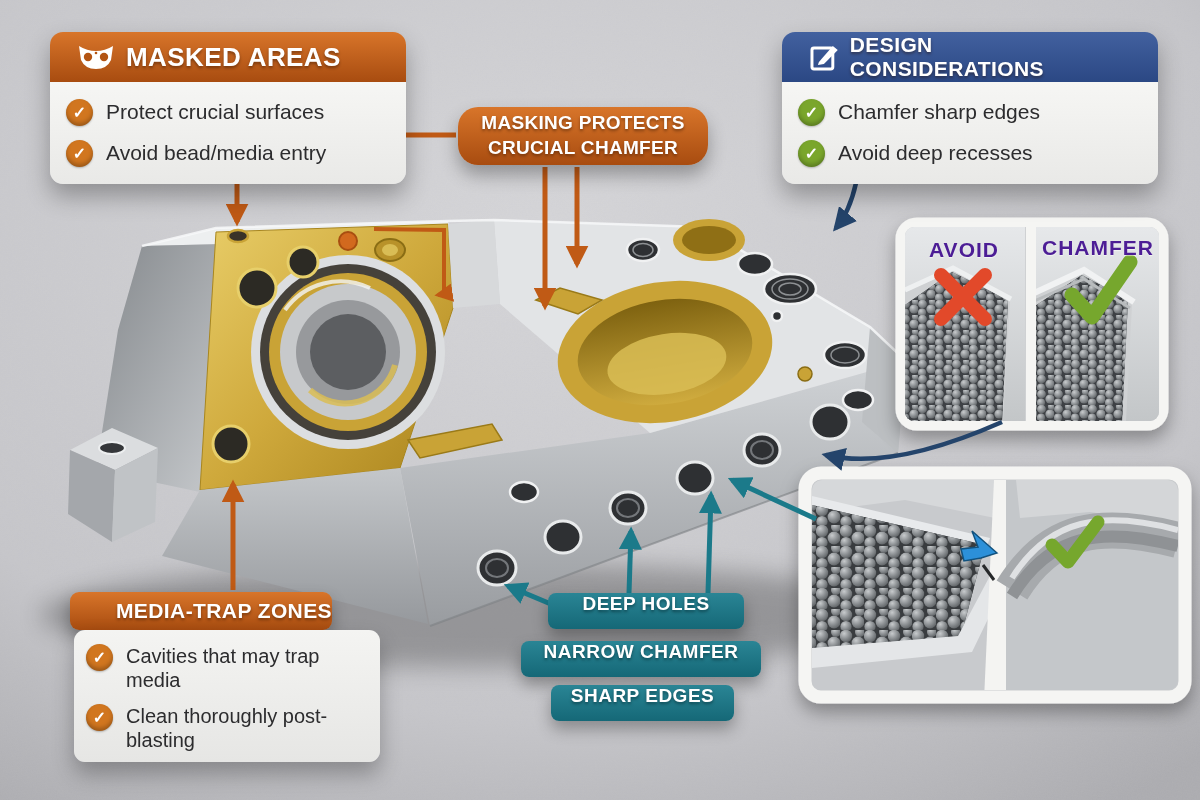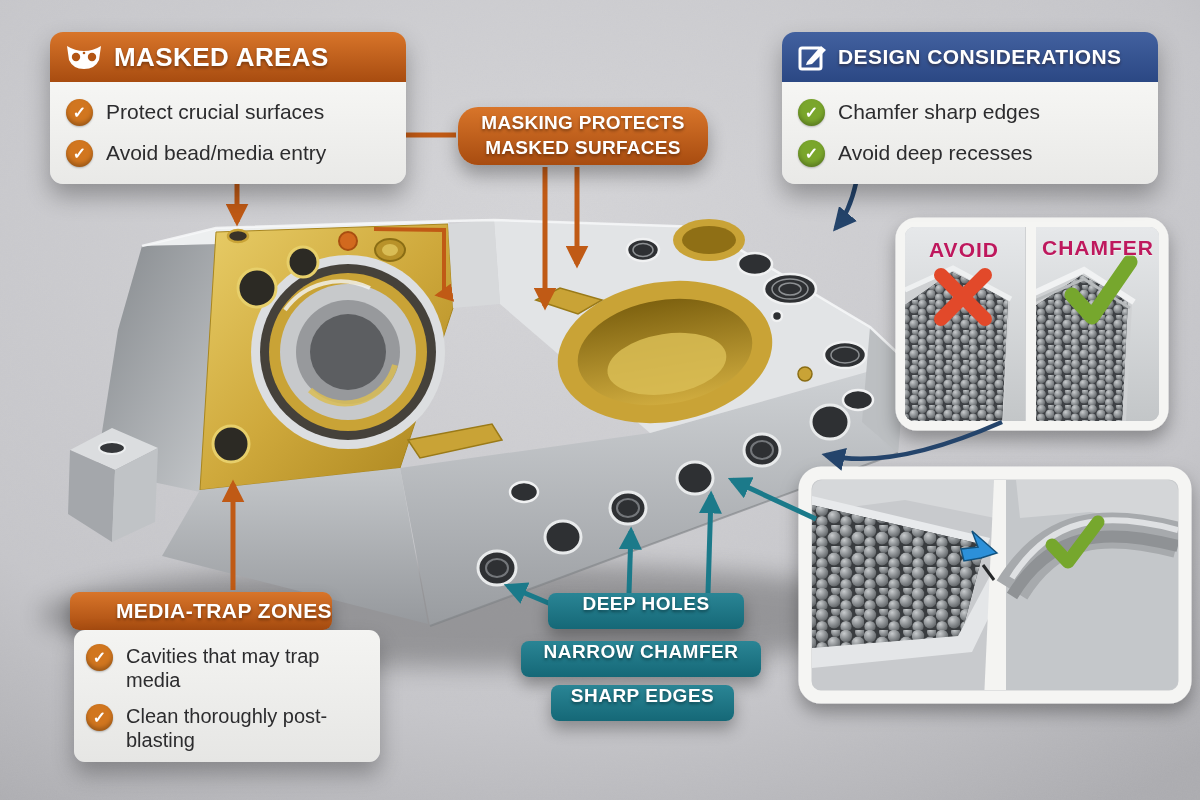--- a/index.html
+++ b/index.html
@@ -4,21 +4,21 @@
 <style>
   html,body{margin:0;padding:0;}
   .stage{position:relative;width:1200px;height:800px;overflow:hidden;
          font-family:"Liberation Sans",sans-serif;background:#c9c9cc;}
   .scene{position:absolute;left:0;top:0;}
 
   
   .callout{position:absolute;border-radius:13px;
            box-shadow:0 12px 24px rgba(0,0,0,.30);}
   .callout-header{display:flex;align-items:center;gap:11px;color:#fff;
-           font-weight:bold;padding:0 15px;border-radius:13px 13px 0 0;
+           font-weight:bold;padding:0 27px;border-radius:13px 13px 0 0;
            text-shadow:0 2px 3px rgba(40,15,0,.45);letter-spacing:.4px;}
   .callout-body{background:linear-gradient(180deg,#f6f6f4,#e9e9e7);
            border-radius:0 0 13px 13px;padding:10px 14px;}
   .hdr-orange{background:linear-gradient(180deg,#d8752a,#a84c10);}
   .hdr-blue{background:linear-gradient(180deg,#42619f,#2b4884);}
   .check-row{display:flex;align-items:flex-start;gap:13px;
            font-size:21px;color:#2c2c2e;padding:7px 2px;line-height:1.2;}
   .check-circle{flex:0 0 auto;width:27px;height:27px;border-radius:50%;
            display:flex;align-items:center;justify-content:center;
            color:#fff;font-size:16px;font-weight:bold;
@@ -45,21 +45,21 @@
            box-shadow:0 12px 22px rgba(0,0,0,.28);padding:8px 10px;box-sizing:border-box;}
   .mt-body .check-row{font-size:20px;padding:6px 2px;}
 
   
   .teal-label{position:absolute;display:flex;align-items:flex-start;justify-content:center;
            background:linear-gradient(180deg,#2a8595,#156877);color:#fff;
            font-size:19px;font-weight:bold;border-radius:8px;letter-spacing:.5px;
            text-shadow:0 2px 3px rgba(0,30,35,.5);box-shadow:0 8px 16px rgba(0,0,0,.3);}
 
   
-  .inset-title{position:absolute;font-size:21px;font-weight:bold;color:#be185d;
+  .inset-title{position:absolute;font-size:21px;font-weight:bold;color:#4c1d95;
            letter-spacing:1px;text-align:center;text-shadow:0 1px 1px rgba(255,255,255,.6);}
 </style>
 </head>
 <body>
 
 <div class="stage">
 
 <svg class="scene" width="1200" height="800" viewBox="0 0 1200 800">
   <defs>
     <linearGradient id="goldGrad" x1="0" y1="0" x2="1" y2="1">
@@ -345,21 +345,21 @@
     </div>
     <div class="check-row">
       <span class="check-circle cc-green">✓</span>
       <span>Avoid deep recesses</span>
     </div>
   </div>
 </div>
 
 <div class="masking-label">
   <span>MASKING PROTECTS</span>
-  <span>MASKED SURFACES</span>
+  <span>CRUCIAL CHAMFER</span>
 </div>
 
 <div class="mt-header">
   <span>MEDIA-TRAP ZONES</span>
 </div>
 <div class="mt-body">
   <div class="check-row">
     <span class="check-circle cc-orange">✓</span>
     <span>Cavities that may trap media</span>
   </div>

